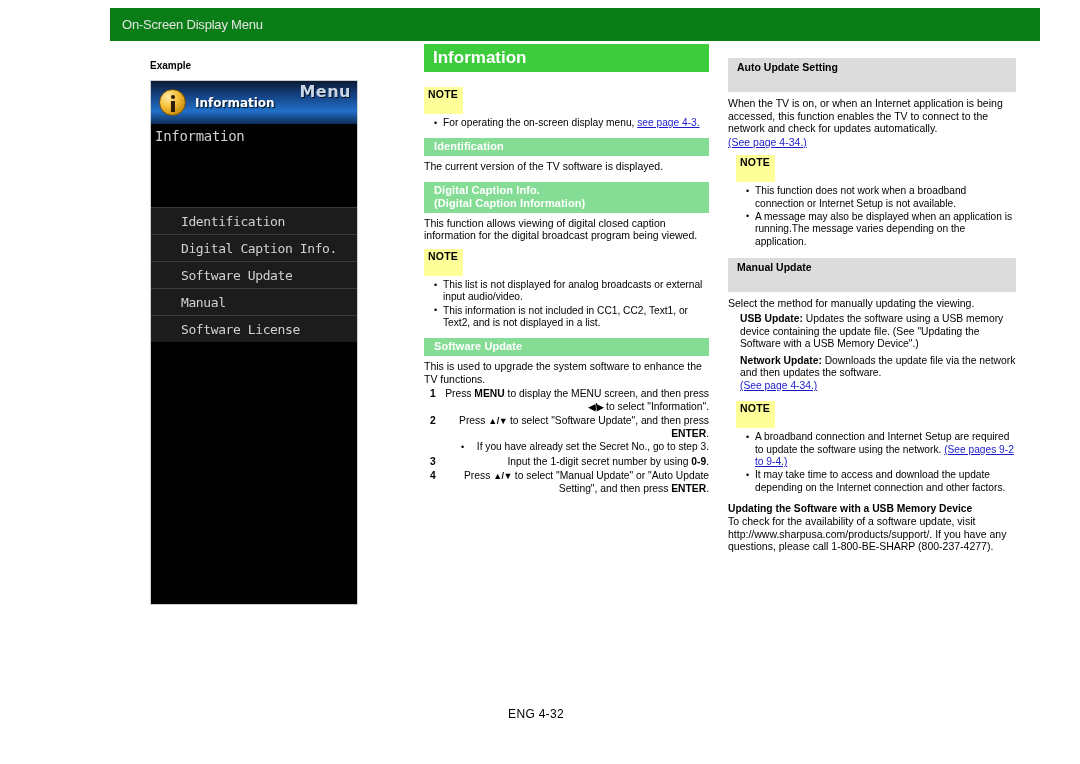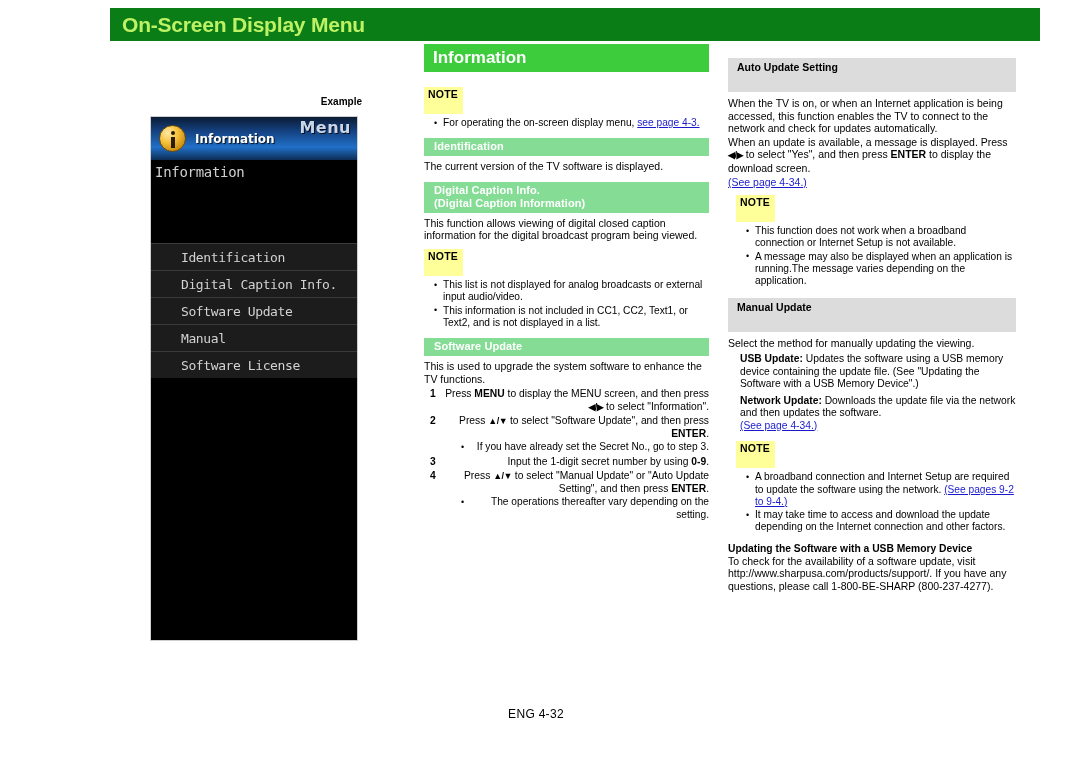--- a/index.html
+++ b/index.html
@@ -20,23 +20,23 @@
 
   
   .title-bar {
     position: absolute;
     left: 110px; top: 8px;
     width: 930px; height: 33px;
     background: #0a7d17;
     display: flex; align-items: center;
   }
   .title-bar .title-text {
-    color: #bef264;
-    font-size: 21px;
-    font-weight: bold;
+    color: #e5e5e5;
+    font-size: 13px;
+    font-weight: normal;
     letter-spacing: -0.2px;
     padding-left: 12px;
   }
 
   
   .col-left {
     position: absolute;
     left: 150px; top: 60px;
     width: 212px;
   }
@@ -46,26 +46,25 @@
     width: 285px;
   }
   .col-right {
     position: absolute;
     left: 728px; top: 48px;
     width: 288px;
   }
 
   
   .example-label {
-    text-align: right;
+    text-align: left;
     font-size: 10px;
     font-weight: bold;
     color: #000;
     margin-bottom: 9px;
-    margin-top: 36px;
   }
   .tv-screen {
     width: 208px; height: 525px;
     background: #000;
     border: 1px solid #cfcfcf;
     position: relative;
     overflow: hidden;
   }
   .tv-header {
     height: 43px;
@@ -379,37 +378,31 @@
         <span>Press </span><b class="kbd-arrow">▲/▼</b><span> to select "Software Update", and then press </span><b>ENTER</b><span>.</span>
         <ul class="bullets ind">
           <li>If you have already set the Secret No., go to step 3.</li>
         </ul>
       </li>
       <li>
         <span>Input the 1-digit secret number by using </span><b>0-9</b><span>.</span>
       </li>
       <li>
         <span>Press </span><b class="kbd-arrow">▲/▼</b><span> to select "Manual Update" or "Auto Update Setting", and then press </span><b>ENTER</b><span>.</span>
-        <ul class="bullets ind">
-          <li>The operations thereafter vary depending on the setting.</li>
-        </ul>
       </li>
     </ol>
   </div>
 
   <div class="col-right">
 
     <div class="sec-gray">
       <span class="sh">Auto Update Setting</span>
     </div>
 
     <p class="body-txt">When the TV is on, or when an Internet application is being accessed, this function enables the TV to connect to the network and check for updates automatically.</p>
-    <p class="body-txt">
-      <span>When an update is available, a message is displayed. Press </span><b class="kbd-arrow">◀/▶</b><span> to select "Yes", and then press </span><b>ENTER</b><span> to display the download screen.</span>
-    </p>
     <div class="lnk body-txt">(See page 4-34.)</div>
 
     <span class="note-badge indent">NOTE</span>
     <ul class="bullets ind">
       <li>This function does not work when a broadband connection or Internet Setup is not available.</li>
       <li>A message may also be displayed when an application is running.The message varies depending on the application.</li>
     </ul>
 
     <div class="sec-gray">
       <span class="sh">Manual Update</span>

